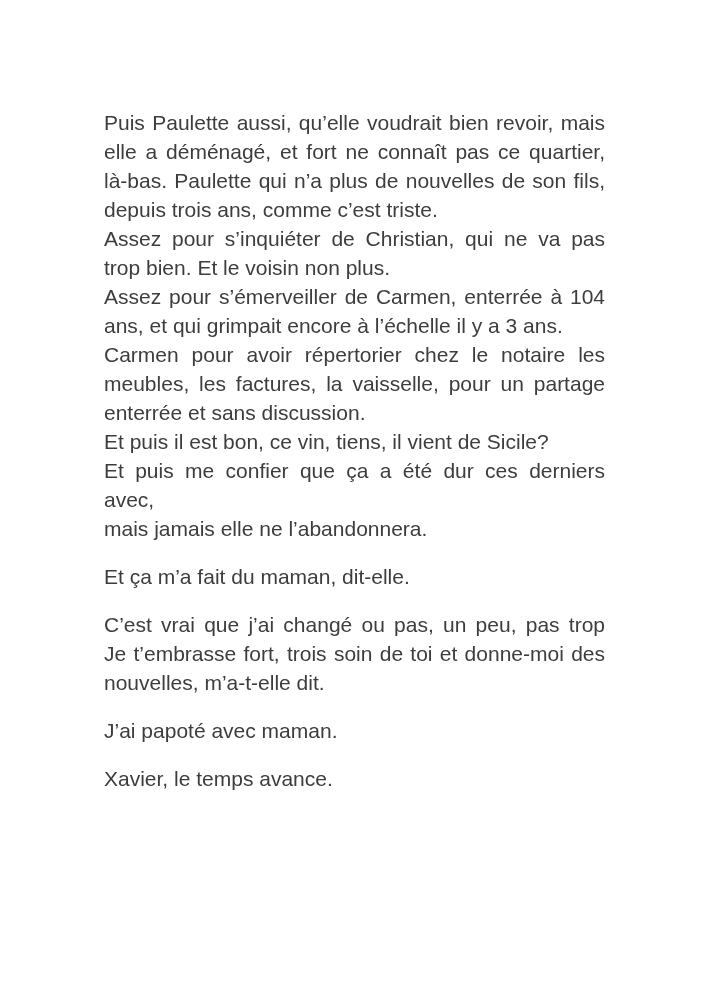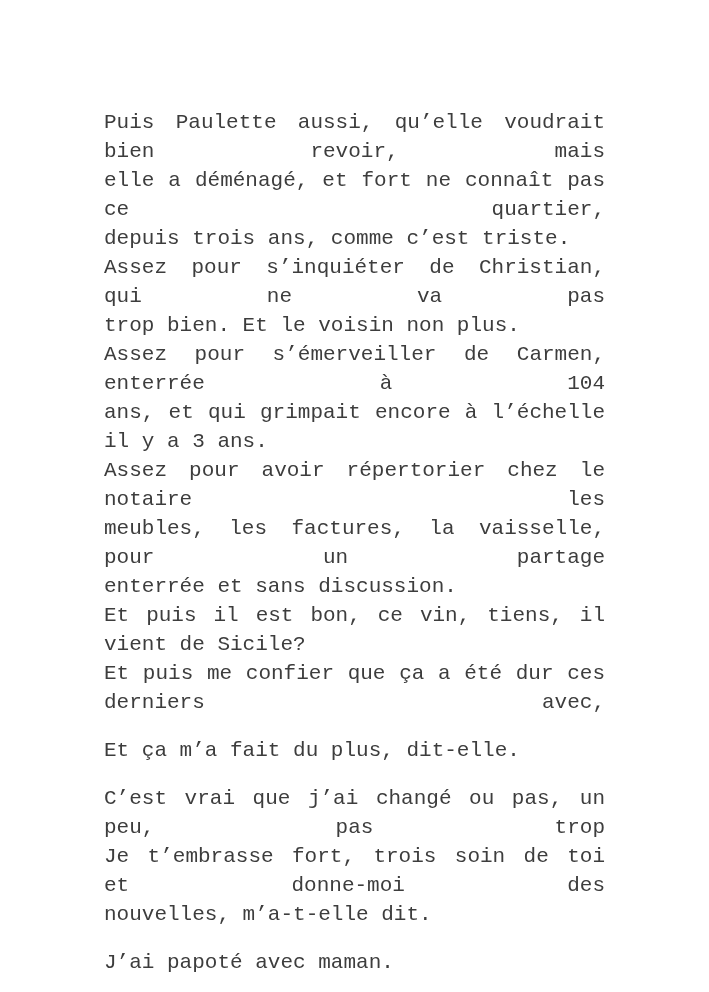--- a/index.html
+++ b/index.html
@@ -6,21 +6,21 @@
     margin: 0;
     padding: 0;
     background: #ffffff;
   }
   .page {
     position: relative;
     width: 647px;
     height: 992px;
     background: #ffffff;
     overflow: hidden;
-    font-family: Liberation Mono, monospace;
+    font-family: Liberation Sans, sans-serif;
   }
   .text-column {
     position: absolute;
     left: 104px;
     top: 108px;
     width: 501px;
     font-size: 21px;
     line-height: 29px;
     color: #3d3d3d;
   }
@@ -54,45 +54,47 @@
 </style>
 </head>
 <body>
 
 <div class="page">
   <div class="text-column">
       <div class="block">
         <div class="para">
           <div class="line">Puis Paulette aussi, qu’elle voudrait bien revoir, mais</div>
           <div class="line">elle a déménagé, et fort ne connaît pas ce quartier,</div>
+          <div class="line">là-bas. Paulette qui n’a plus de nouvelles de son fils,</div>
           <div class="line last">depuis trois ans, comme c’est triste.</div>
         </div>
         <div class="para">
           <div class="line">Assez pour s’inquiéter de Christian, qui ne va pas</div>
           <div class="line last">trop bien. Et le voisin non plus.</div>
         </div>
         <div class="para">
           <div class="line">Assez pour s’émerveiller de Carmen, enterrée à 104</div>
           <div class="line last">ans, et qui grimpait encore à l’échelle il y a 3 ans.</div>
         </div>
         <div class="para">
-          <div class="line">Assez pour avoir répertorier chez le notaire les</div>
+          <div class="line">Carmen pour avoir répertorier chez le notaire les</div>
           <div class="line">meubles, les factures, la vaisselle, pour un partage</div>
           <div class="line last">enterrée et sans discussion.</div>
         </div>
         <div class="para">
           <div class="line last">Et puis il est bon, ce vin, tiens, il vient de Sicile?</div>
         </div>
         <div class="para">
           <div class="line">Et puis me confier que ça a été dur ces derniers avec,</div>
+          <div class="line last">mais jamais elle ne l’abandonnera.</div>
         </div>
       </div>
       <div class="block">
         <div class="para">
-          <div class="line last">Et ça m’a fait du plus, dit-elle.</div>
+          <div class="line last">Et ça m’a fait du maman, dit-elle.</div>
         </div>
       </div>
       <div class="block">
         <div class="para">
           <div class="line">C’est vrai que j’ai changé ou pas, un peu, pas trop</div>
         </div>
         <div class="para">
           <div class="line">Je t’embrasse fort, trois soin de toi et donne-moi des</div>
           <div class="line last">nouvelles, m’a-t-elle dit.</div>
         </div>

